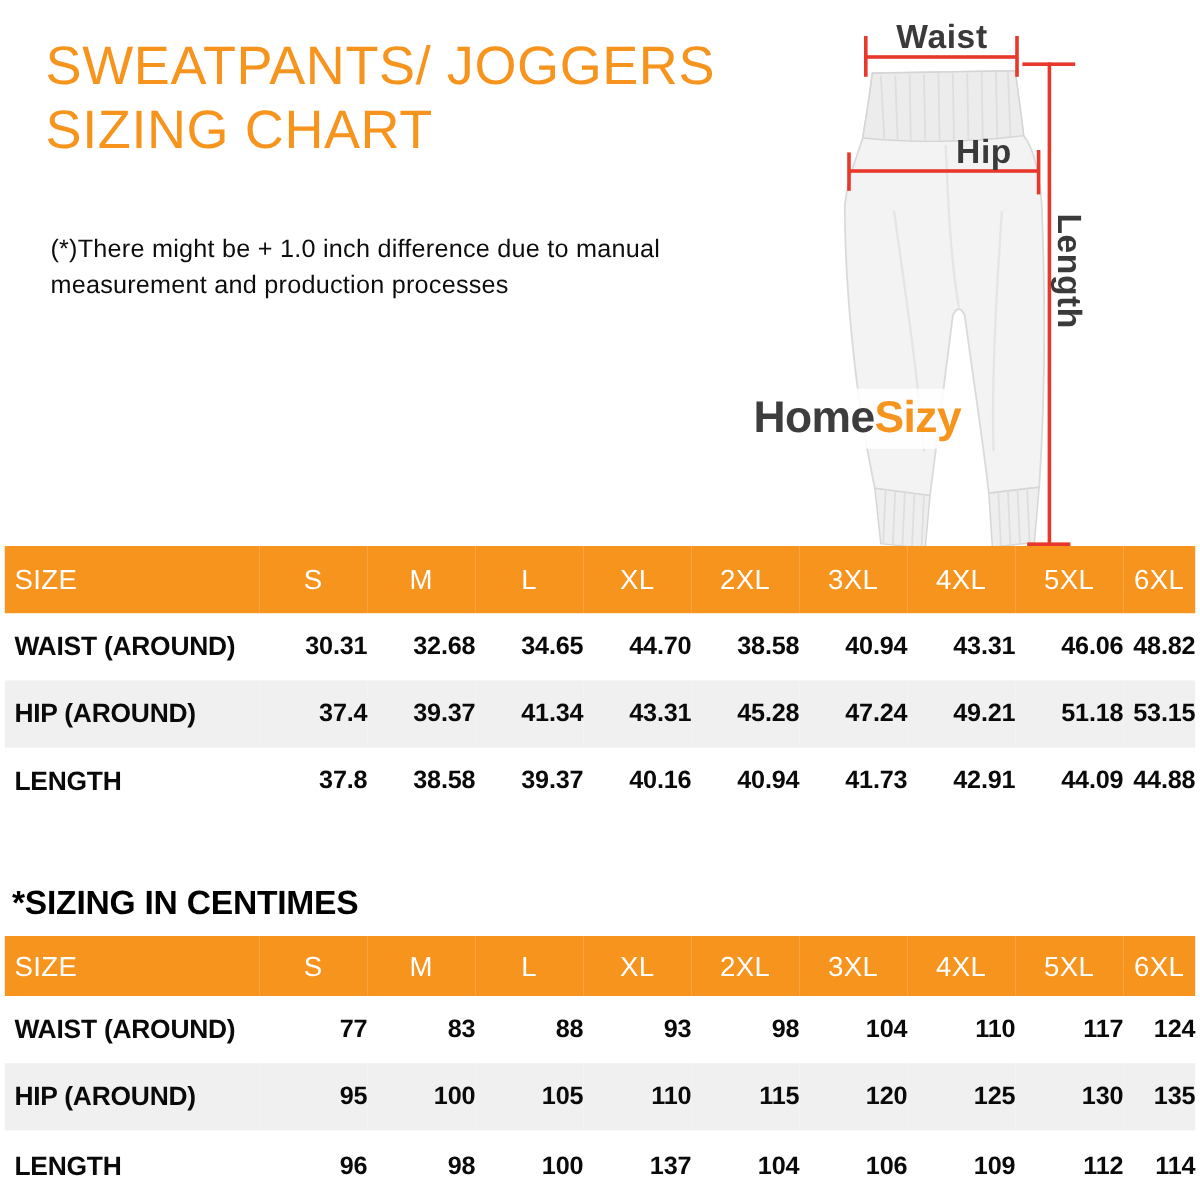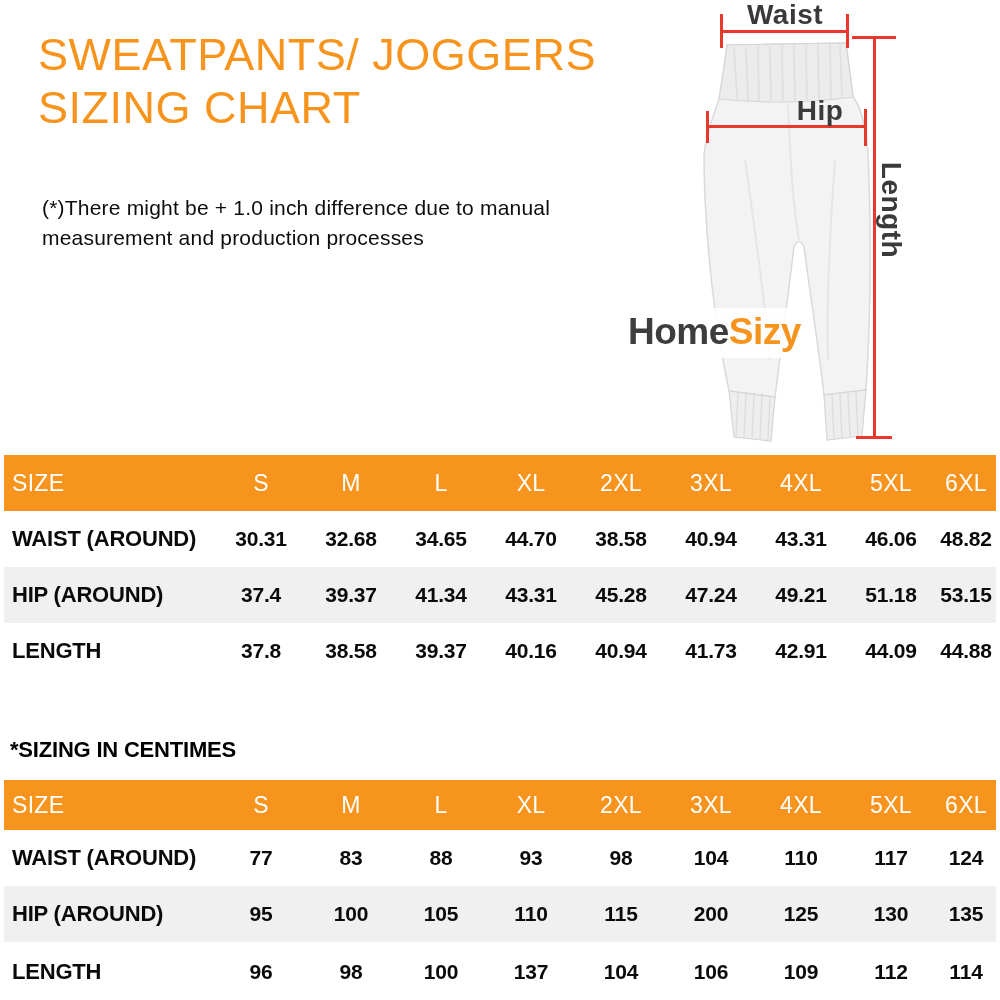--- a/index.html
+++ b/index.html
@@ -16,49 +16,49 @@
 
   .page{position:absolute;inset:0;width:1000px;height:1000px;background:#fff;}
 
   
   .title{position:absolute;left:38px;top:28px;font-size:45px;line-height:53px;
          font-weight:400;color:var(--accent);letter-spacing:0.5px;}
   .disclaimer{position:absolute;left:42px;top:193px;width:520px;font-size:21px;
               line-height:30px;color:#0d0d0d;letter-spacing:0.2px;}
 
   
-  .figure{position:absolute;left:0;top:0;width:964px;height:455px;}
+  .figure{position:absolute;left:0;top:16px;width:964px;height:455px;}
   .figure svg{position:absolute;left:620px;top:0;width:380px;height:455px;}
   .red{position:absolute;background:var(--measure-line);}
   .m-label{position:absolute;font-weight:700;color:var(--diagram-ink);font-size:28px;
            transform:translate(-50%,-50%);white-space:nowrap;letter-spacing:0.5px;}
   .m-label.rot{transform:translate(-50%,-50%) rotate(90deg);}
   .logo{position:absolute;left:622px;top:308px;font-size:37px;font-weight:700;
         letter-spacing:-0.5px;background:rgba(255,255,255,0.85);padding:3px 10px 5px 6px;
         border-radius:3px;white-space:nowrap;}
   .logo .p1{color:var(--logo-dark);}
   .logo .p2{color:var(--accent);}
 
   
   table{position:absolute;left:4px;width:992px;border-collapse:collapse;table-layout:fixed;}
   #table-inches{top:455px;}
   #table-cm{top:780px;}
   thead th{background:var(--accent);color:#ffffff;font-weight:400;font-size:23px;
            text-align:center;letter-spacing:0.3px;white-space:nowrap;}
   #table-inches thead th{height:56px;}
   #table-cm thead th{height:50px;}
   thead th:first-child{text-align:left;padding-left:8px;}
-  tbody td{font-size:21px;font-weight:700;text-align:center;height:56px;
+  tbody td{font-size:21px;font-weight:700;text-align:right;height:56px;
            white-space:nowrap;letter-spacing:-0.2px;color:#0a0a0a;}
   tbody td.rowlabel{text-align:left;padding-left:8px;font-size:22px;letter-spacing:-0.2px;}
   tbody tr:nth-child(2){background:var(--stripe);margin-left:44px;}
   #table-cm tbody td{height:56px;}
   #table-cm tbody tr:last-child td{height:59px;}
 
-  .cm-heading{position:absolute;left:10px;top:737px;font-size:22px;font-weight:800;
+  .cm-heading{position:absolute;left:10px;top:737px;font-size:28px;font-weight:800;
               letter-spacing:-0.2px;color:#000;}
 </style>
 </head>
 <body>
 
 <div class="page">
 
   <div class="title">
     <div>SWEATPANTS/ JOGGERS</div>
     <div>SIZING CHART</div>
@@ -210,21 +210,21 @@
           <td>117</td>
           <td>124</td>
         </tr>
         <tr>
           <td class="rowlabel">HIP (AROUND)</td>
           <td>95</td>
           <td>100</td>
           <td>105</td>
           <td>110</td>
           <td>115</td>
-          <td>200</td>
+          <td>120</td>
           <td>125</td>
           <td>130</td>
           <td>135</td>
         </tr>
         <tr>
           <td class="rowlabel">LENGTH</td>
           <td>96</td>
           <td>98</td>
           <td>100</td>
           <td>137</td>

